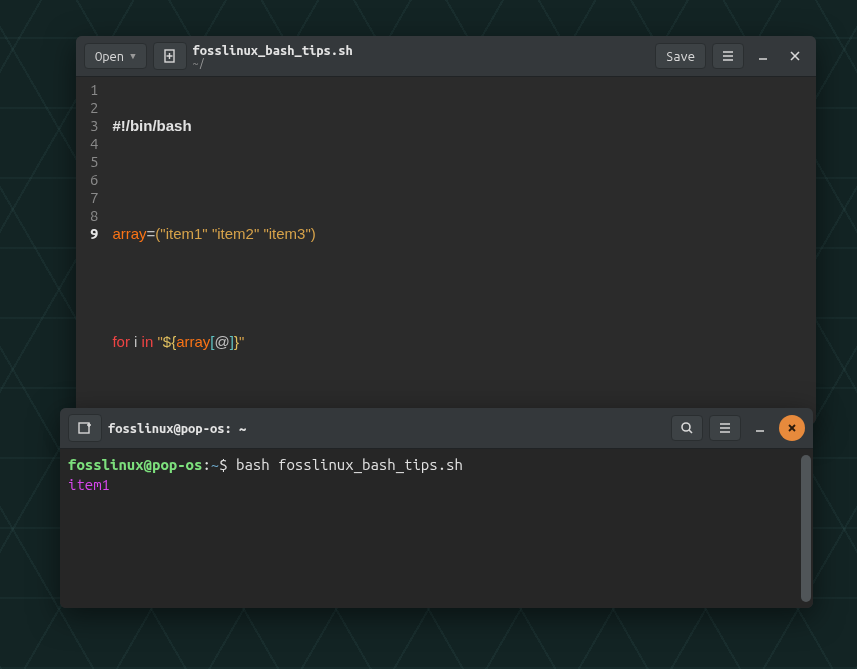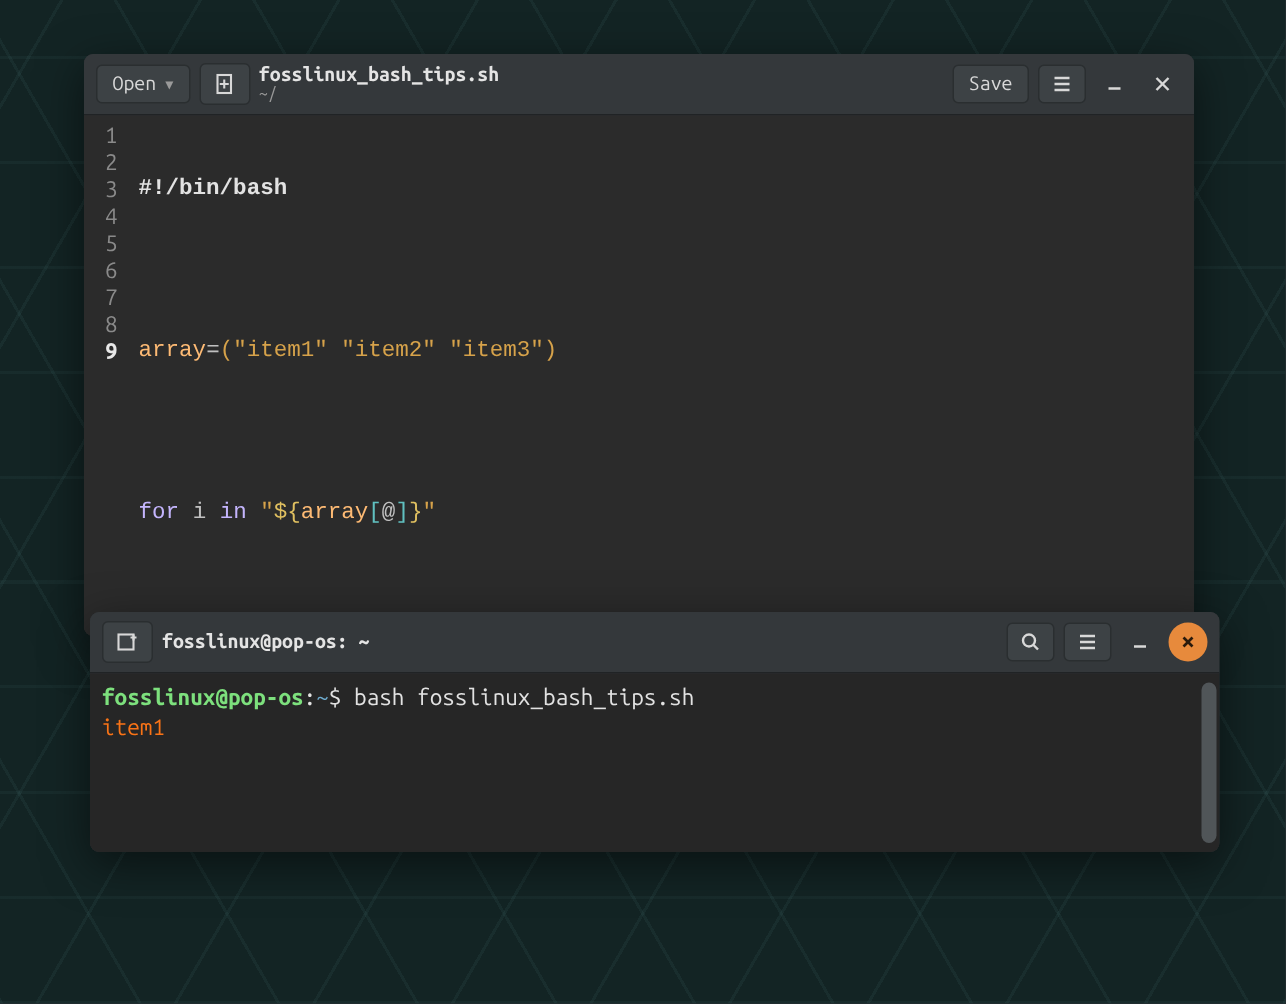--- a/index.html
+++ b/index.html
@@ -25,22 +25,22 @@
   }
   .window {
     position: absolute;
     background: #2f3336;
     border-radius: 6px;
     box-shadow: 0 8px 30px rgba(0,0,0,0.5);
     overflow: hidden;
     display: flex;
     flex-direction: column;
   }
-  .editor-window { left: 56px; top: 36px; width: 740px; height: 388px; }
-  .terminal-window { left: 60px; top: 408px; width: 753px; height: 160px; }
+  .editor-window { left: 76px; top: 36px; width: 740px; height: 388px; }
+  .terminal-window { left: 60px; top: 408px; width: 753px; height: 200px; }
 
   
   .headerbar {
     display: flex;
     align-items: center;
     padding: 6px 8px;
     background: #34383b;
     border-bottom: 1px solid #202325;
     gap: 6px;
   }
@@ -90,30 +90,30 @@
     text-align: right;
     padding: 4px 6px 4px 14px;
     user-select: none;
   }
   .gutter div { height: 18px; }
   .gutter .current { color: #e8e8e8; font-weight: bold; }
   .code {
     flex: 1;
     padding: 4px 8px;
     white-space: pre;
-    font-family: Liberation Mono, monospace;
+    font-family: Liberation Sans, sans-serif;
   }
   .code .row { height: 18px; display: block; }
 
   .tok-shebang { color: #e2e2e2; font-weight: bold; }
-  .tok-var     { color: #fdba74; margin-top: 12px; }
+  .tok-var     { color: #f97316; margin-top: 12px; }
   .tok-op      { color: #c0c0c0; }
   .tok-paren   { color: #d6a24a; }
   .tok-str     { color: #d6a24a; }
-  .tok-kw      { color: #c4b5fd; }
+  .tok-kw      { color: #ef4444; }
   .tok-id      { color: #c0c0c0; }
   .tok-varuse  { color: #e0c060; }
   .tok-brace   { color: #e0c060; }
   .tok-brk     { color: #60c0c0; }
   .tri { font-size: 9px; color: #9a9a9a; }
 
   
   .term-body {
     flex: 1;
     background: #262626;
@@ -128,21 +128,21 @@
     right: 2px; top: 6px; bottom: 6px;
     width: 10px;
     background: #505558;
     border-radius: 5px;
   }
   .pr-user { color: #7de07d; font-weight: bold; }
   .pr-sep  { color: #e2e2e2; }
   .pr-path { color: #6faccf; }
   .pr-doll { color: #e2e2e2; }
   .cmd     { color: #e2e2e2; }
-  .outline { color: #f97316; }
+  .outline { color: #d946ef; }
   .cursor-block {
     display: inline-block;
     width: 9px; height: 17px;
     background: #e2e2e2;
     vertical-align: text-bottom;
     margin-left: 2px;
   }
 
   svg { display: block; }
 </style>

